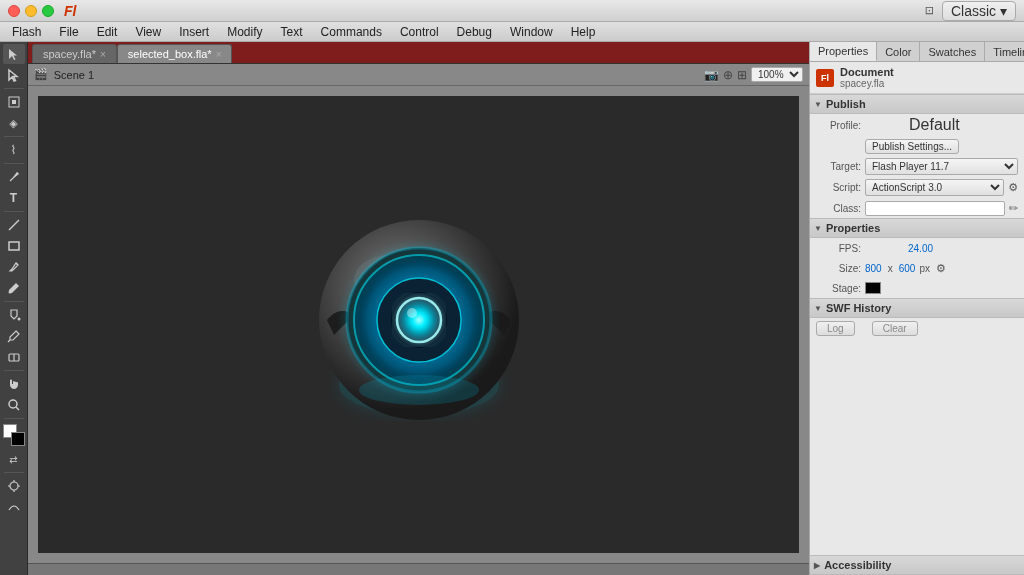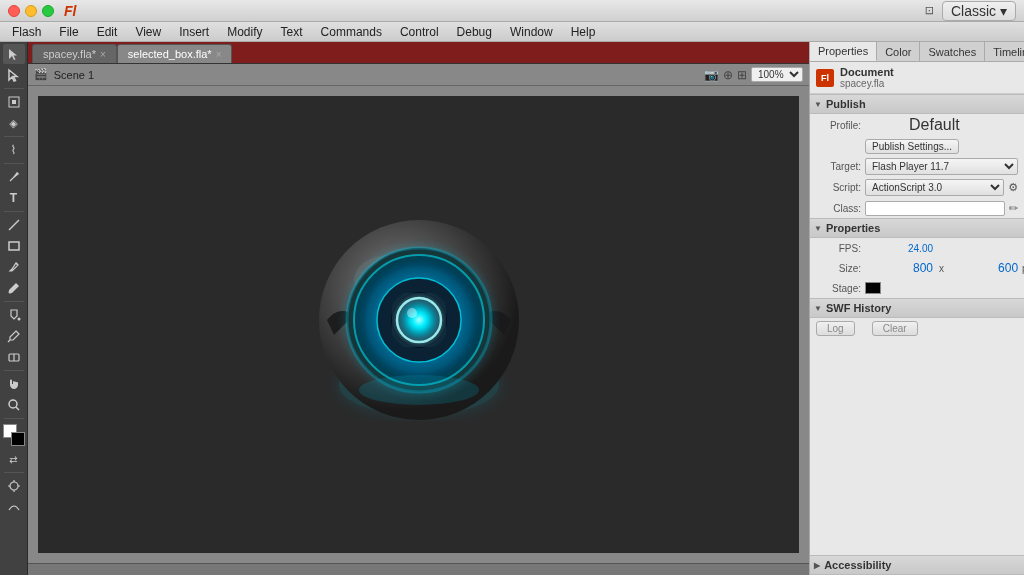--- a/index.html
+++ b/index.html
@@ -283,21 +283,21 @@
       flex: 1;
     }
     .stage-color-box {
       width: 16px;
       height: 12px;
       background: #000;
       border: 1px solid #888;
       cursor: pointer;
     }
     .fps-value { color: #0066cc; font-size: 10px; margin-left: 43px; }
-    .size-value { color: #0066cc; font-size: 12px; margin-left: 48px; }
+    .size-value { color: #0066cc; font-size: 10px; }
     .size-x { color: #555; font-size: 10px; margin: 0 2px; }
     .px-label { color: #555; font-size: 10px; }
 
     
     .swf-btn {
       background: linear-gradient(to bottom, #f0f0f0, #ddd);
       border: 1px solid #aaa;
       border-radius: 3px;
       padding: 1px 10px;
       font-size: 10px;

